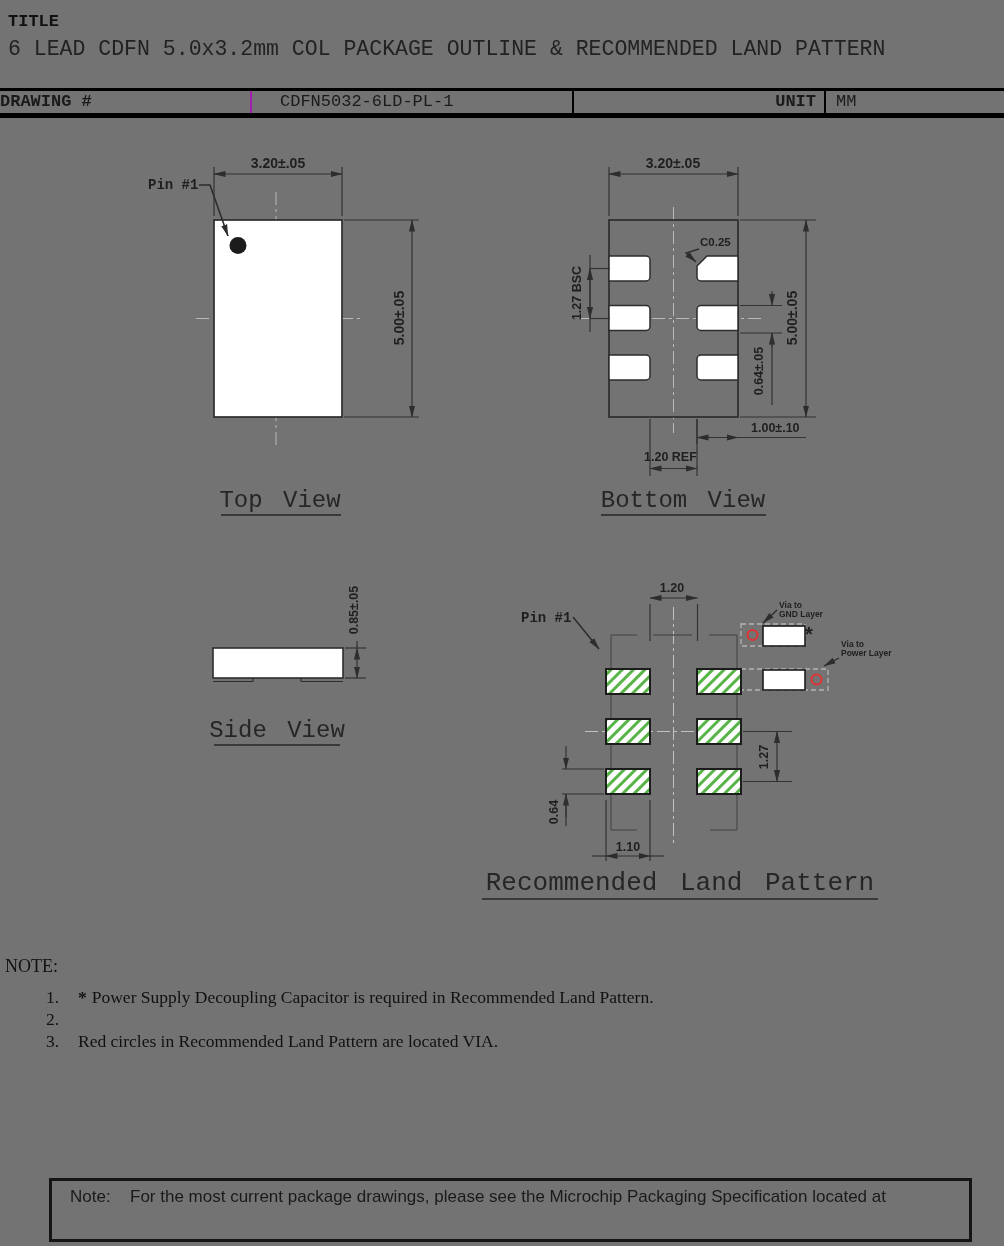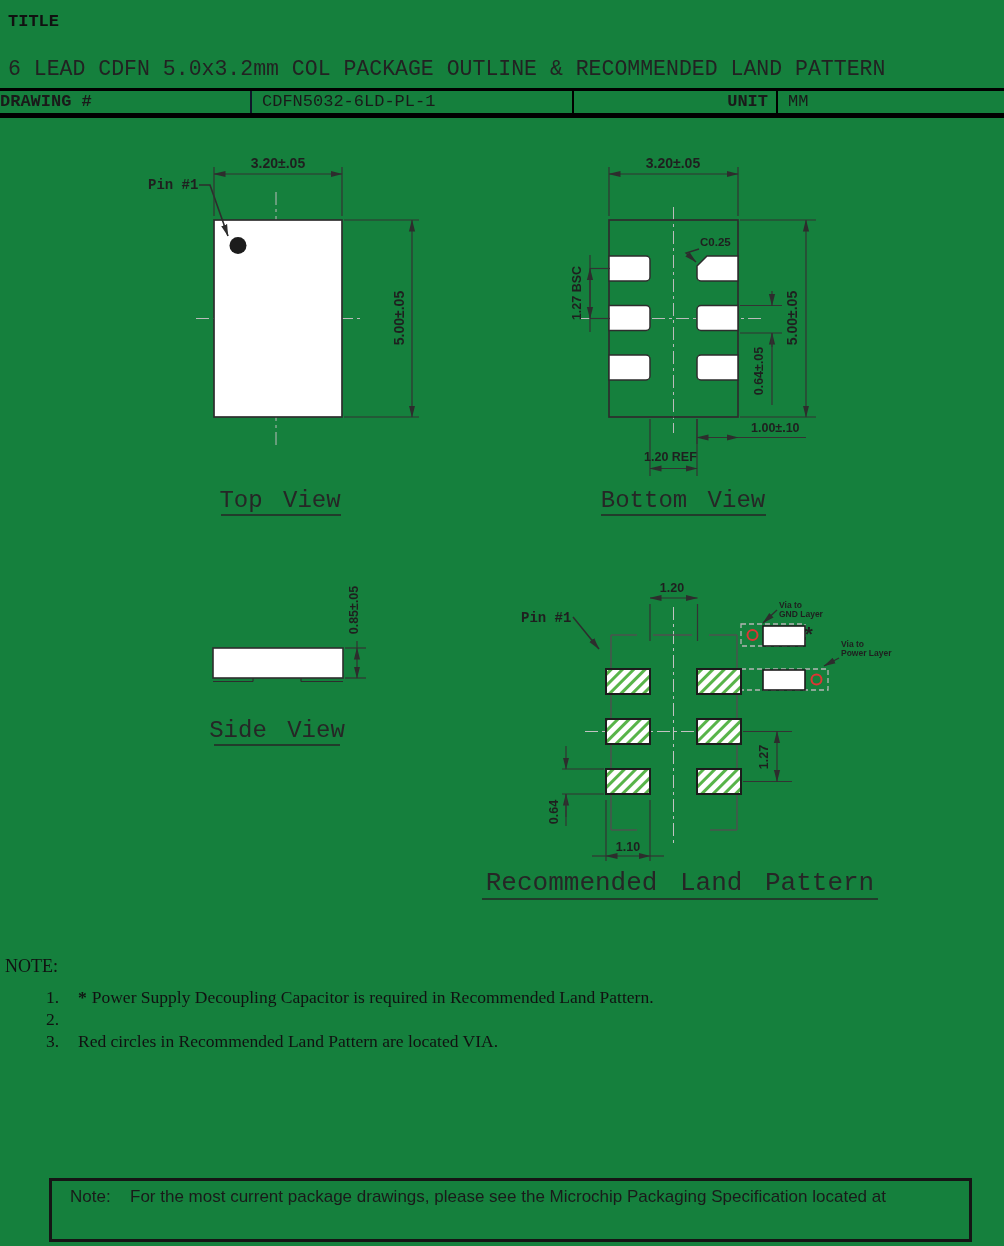--- a/index.html
+++ b/index.html
@@ -1,29 +1,29 @@
 <!DOCTYPE html>
 <html><head>
 <meta charset="utf-8">
 <style>
   html,body{margin:0;padding:0;background:#fff;}
-  #page{position:relative;width:1004px;height:1246px;background:#15803d;overflow:hidden;
+  #page{position:relative;width:1004px;height:1246px;background:#737373;overflow:hidden;
         font-family:"Liberation Sans",sans-serif;color:#1a1a1a;}
   .abs{position:absolute;}
 
   
   .hdr-title{font:700 17px "Liberation Mono",monospace;color:#111;}
-  .hdr-sub{font:400 21.5px "Liberation Mono",monospace;color:#222;white-space:nowrap;margin-top:20px;}
+  .hdr-sub{font:400 21.5px "Liberation Mono",monospace;color:#222;white-space:nowrap;}
   .tbl{position:absolute;left:0;top:88px;width:1004px;border-top:3px solid #000;border-bottom:5px solid #000;
        display:flex;height:22px;box-sizing:content-box;}
   .tbl .cell{font:400 17px "Liberation Mono",monospace;line-height:22px;white-space:nowrap;overflow:hidden;}
   .tbl .b{font-weight:700;}
   .c1{width:250px;padding-right:8px;box-sizing:border-box;}
-  .c2{width:322px;border-left:2px solid #0f172a;padding-left:10px;box-sizing:border-box;}
-  .c3{width:204px;border-left:2px solid #000;text-align:right;padding-right:8px;box-sizing:border-box;}
+  .c2{width:322px;border-left:2px solid #a21caf;padding-left:28px;box-sizing:border-box;}
+  .c3{width:252px;border-left:2px solid #000;text-align:right;padding-right:8px;box-sizing:border-box;}
   .c4{flex:1;border-left:2px solid #000;padding-left:10px;box-sizing:border-box;}
 
   
   svg text{fill:#1f1f1f;}
   .dim{font:700 14px "Liberation Sans",sans-serif;}
   .dimsm{font:700 12.5px "Liberation Sans",sans-serif;}
   .chamf{font:700 11.5px "Liberation Sans",sans-serif;}
   .pinlab{font:700 14px "Liberation Mono",monospace;}
   .vtitle{font:400 24px "Liberation Mono",monospace;fill:#262626;word-spacing:6px;}
   .vtitle-lg{font:400 26px "Liberation Mono",monospace;fill:#262626;word-spacing:7px;}

